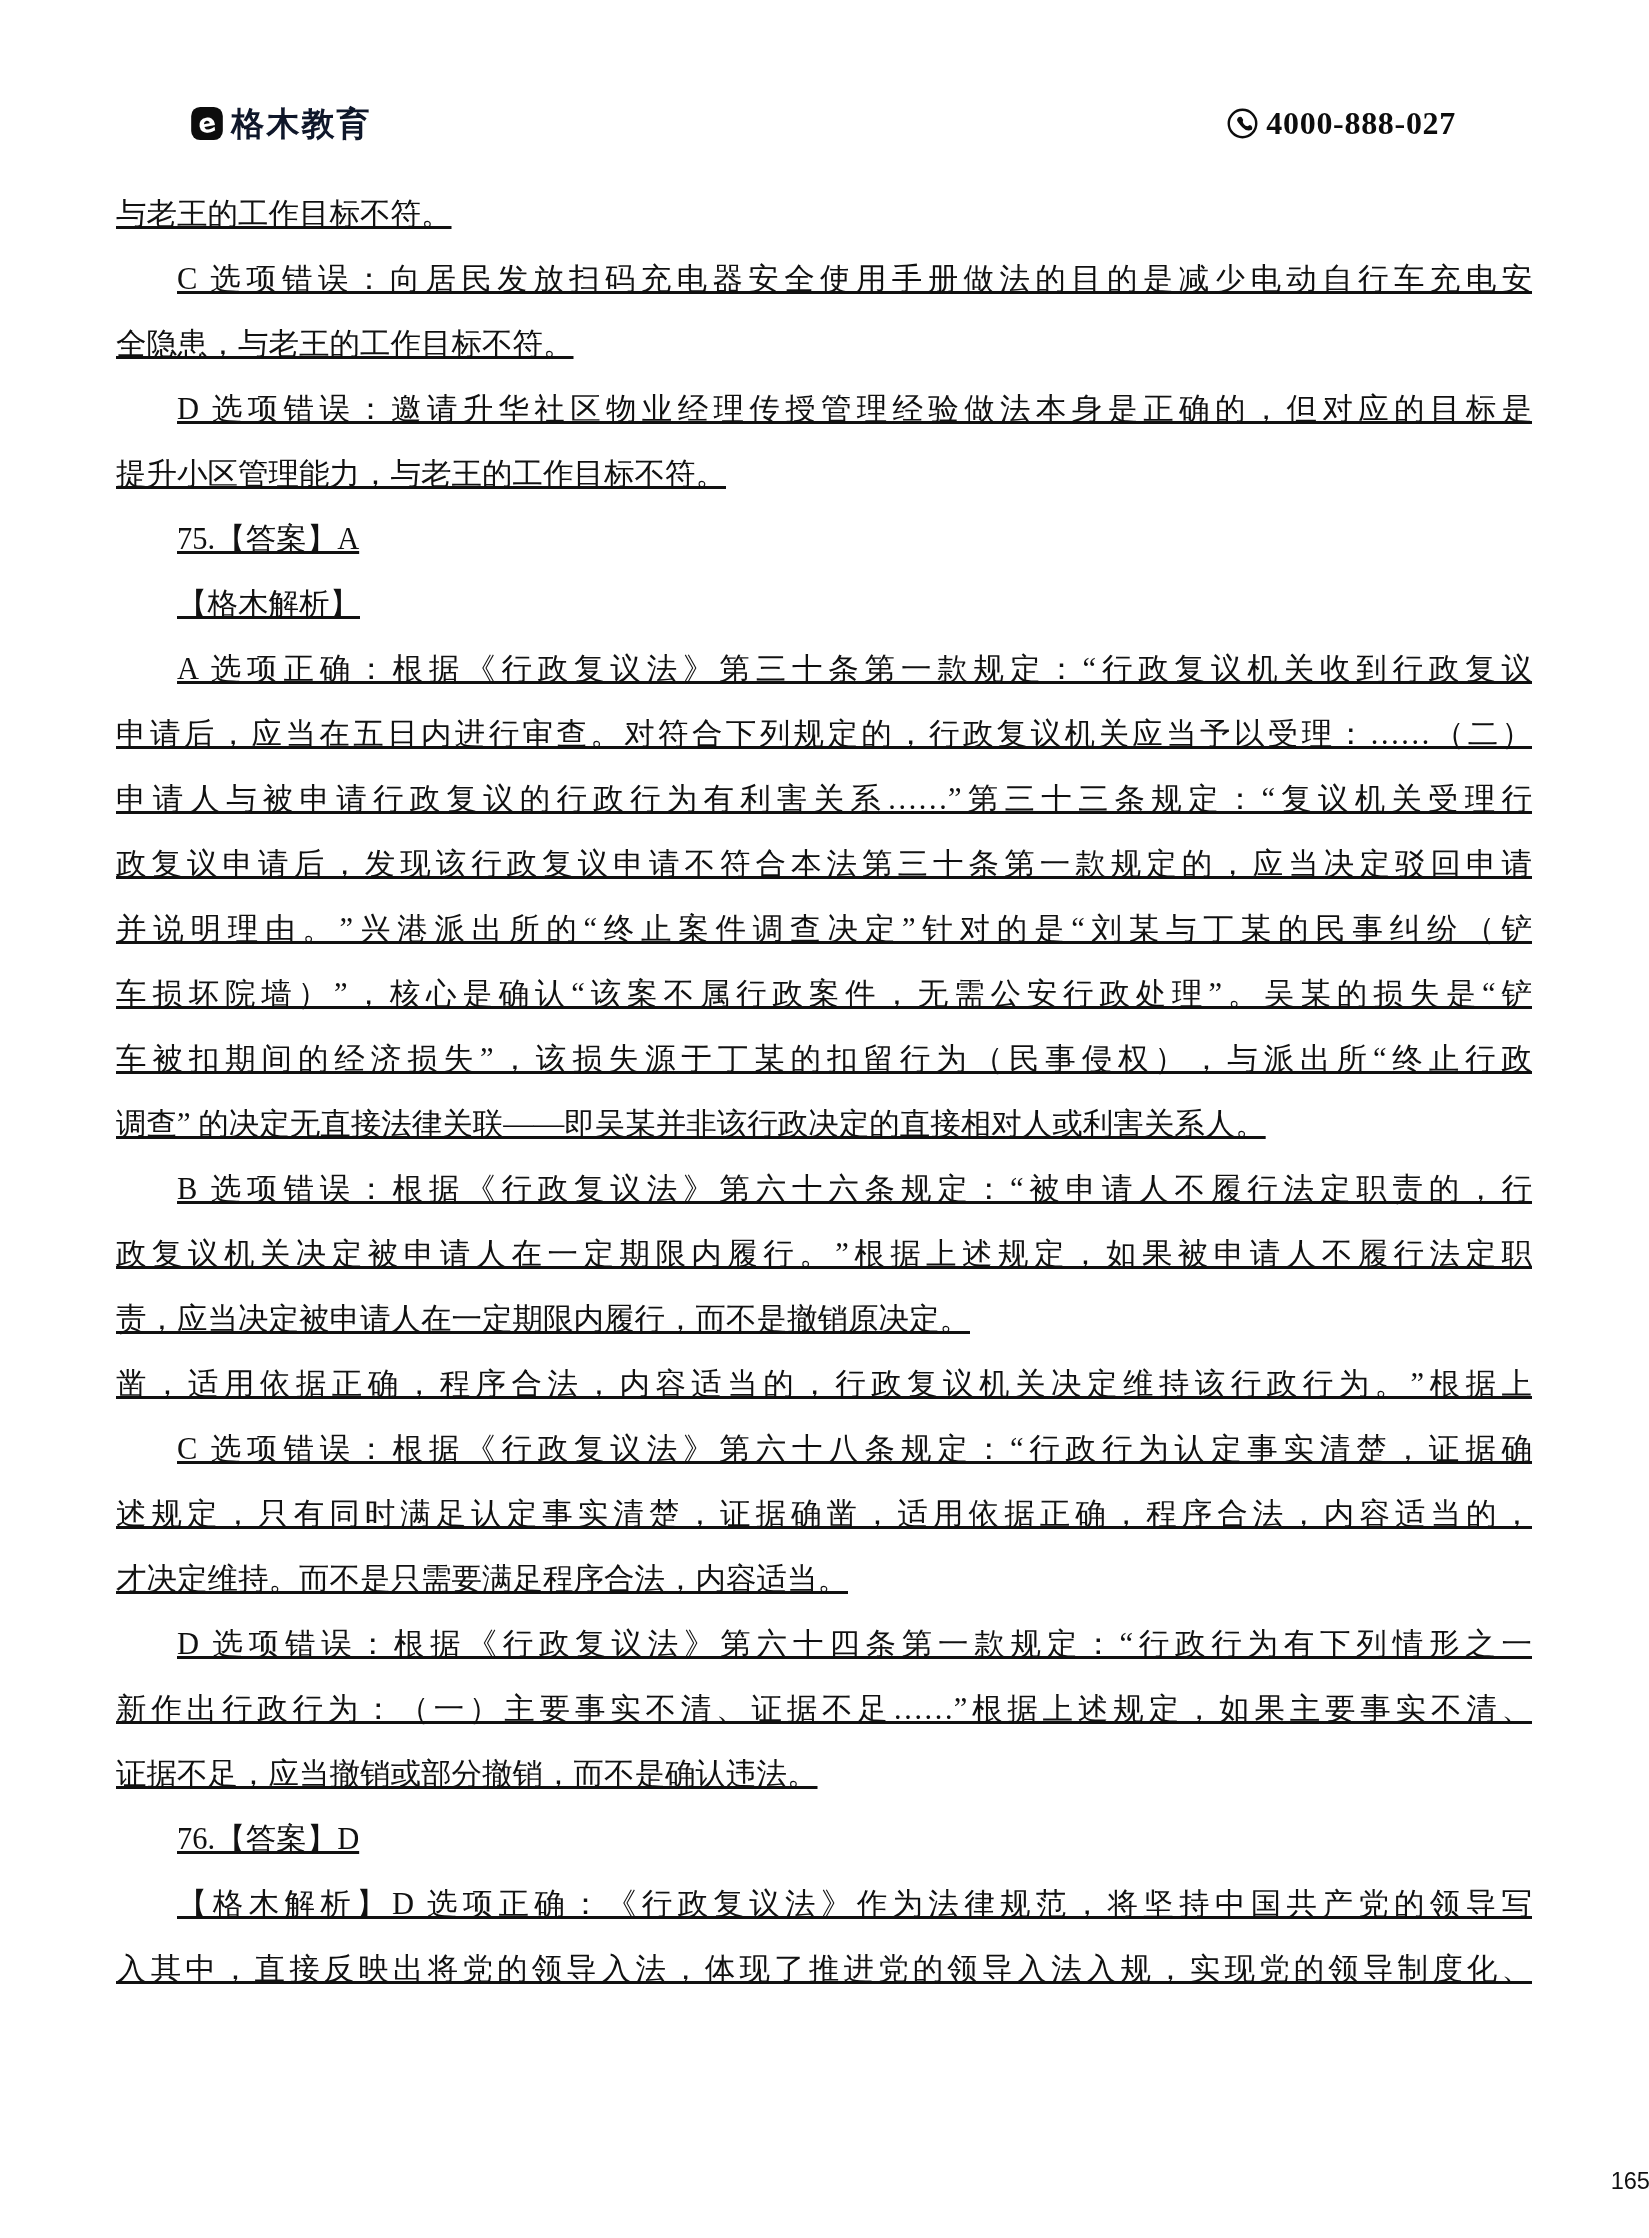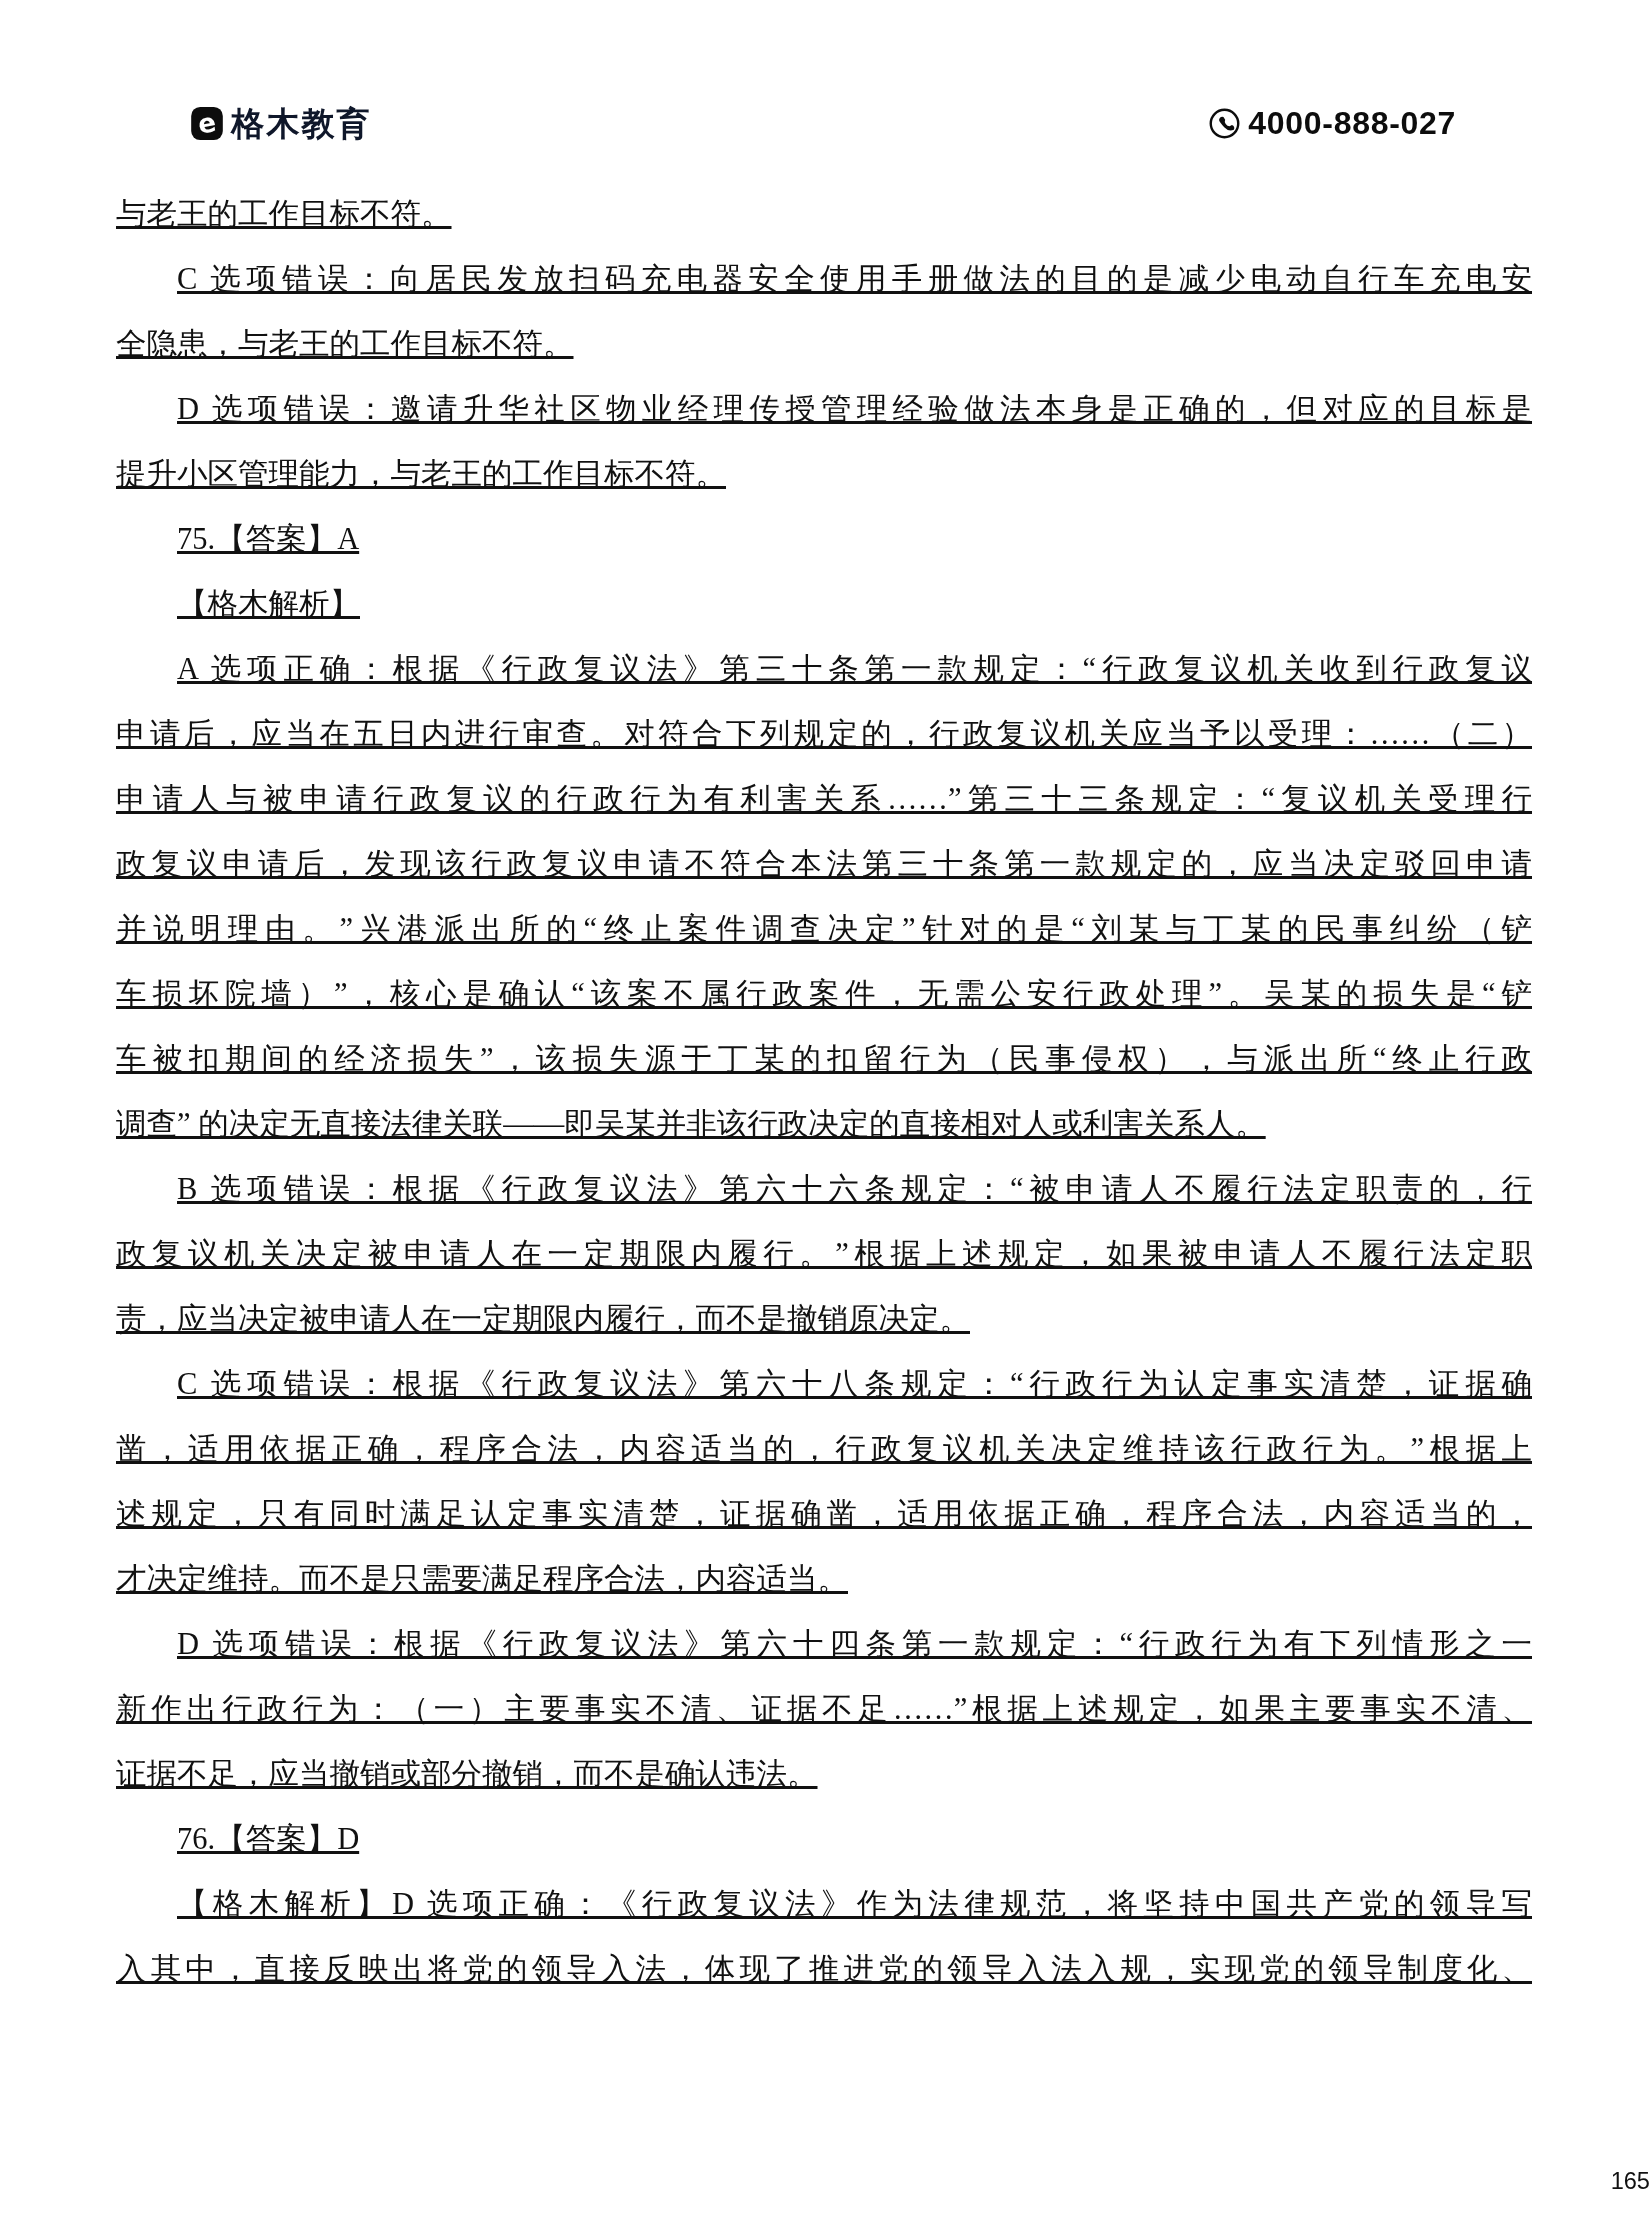--- a/index.html
+++ b/index.html
@@ -19,21 +19,21 @@
   .brand{display:flex;align-items:center;gap:8.3px;}
   .brand-mark{width:32px;height:33px;display:block;}
   .brand-name{
     font-family:"Liberation Sans","DejaVu Sans",sans-serif;
     font-weight:900;font-size:33px;letter-spacing:2.1px;color:#0f172a;
     line-height:1;
   }
   .phone{display:flex;align-items:center;gap:7px;}
   .phone-ic{width:33px;height:33px;display:block;}
   .phone-num{
-    font-family:Liberation Sans, sans-serif;
+    font-family:Liberation Serif, serif;
     font-weight:bold;font-size:32px;color:#0d0d0d;line-height:1;
     letter-spacing:0.7px;
   }
   
   .doc{
     position:absolute;left:116px;top:182px;width:1416px;text-decoration:underline;
   }
   .line{
     height:65px;line-height:65px;
     font-size:30.5px;
@@ -90,22 +90,22 @@
     <div class="line jst">申请后，应当在五日内进行审查。对符合下列规定的，行政复议机关应当予以受理：……（二）</div>
     <div class="line jst">申请人与被申请行政复议的行政行为有利害关系……”第三十三条规定：“复议机关受理行</div>
     <div class="line jst">政复议申请后，发现该行政复议申请不符合本法第三十条第一款规定的，应当决定驳回申请</div>
     <div class="line jst">并说明理由。”兴港派出所的“终止案件调查决定”针对的是“刘某与丁某的民事纠纷（铲</div>
     <div class="line jst">车损坏院墙）”，核心是确认“该案不属行政案件，无需公安行政处理”。吴某的损失是“铲</div>
     <div class="line jst">车被扣期间的经济损失”，该损失源于丁某的扣留行为（民事侵权），与派出所“终止行政</div>
     <div class="line">调查” 的决定无直接法律关联——即吴某并非该行政决定的直接相对人或利害关系人。</div>
     <div class="line ind jst">B 选项错误：根据《行政复议法》第六十六条规定：“被申请人不履行法定职责的，行</div>
     <div class="line jst">政复议机关决定被申请人在一定期限内履行。”根据上述规定，如果被申请人不履行法定职</div>
     <div class="line">责，应当决定被申请人在一定期限内履行，而不是撤销原决定。</div>
+    <div class="line jst">凿，适用依据正确，程序合法，内容适当的，行政复议机关决定维持该行政行为。”根据上</div>
     <div class="line ind jst">C 选项错误：根据《行政复议法》第六十八条规定：“行政行为认定事实清楚，证据确</div>
-    <div class="line jst">凿，适用依据正确，程序合法，内容适当的，行政复议机关决定维持该行政行为。”根据上</div>
     <div class="line jst">述规定，只有同时满足认定事实清楚，证据确凿，适用依据正确，程序合法，内容适当的，</div>
     <div class="line">才决定维持。而不是只需要满足程序合法，内容适当。</div>
     <div class="line ind jst">D 选项错误：根据《行政复议法》第六十四条第一款规定：“行政行为有下列情形之一</div>
     <div class="line jst">新作出行政行为：（一）主要事实不清、证据不足……”根据上述规定，如果主要事实不清、</div>
     <div class="line">证据不足，应当撤销或部分撤销，而不是确认违法。</div>
     <div class="line ind">76.【答案】D</div>
     <div class="line ind jst">【格木解析】D 选项正确：《行政复议法》作为法律规范，将坚持中国共产党的领导写</div>
     <div class="line jst">入其中，直接反映出将党的领导入法，体现了推进党的领导入法入规，实现党的领导制度化、</div>
   </div>
 

